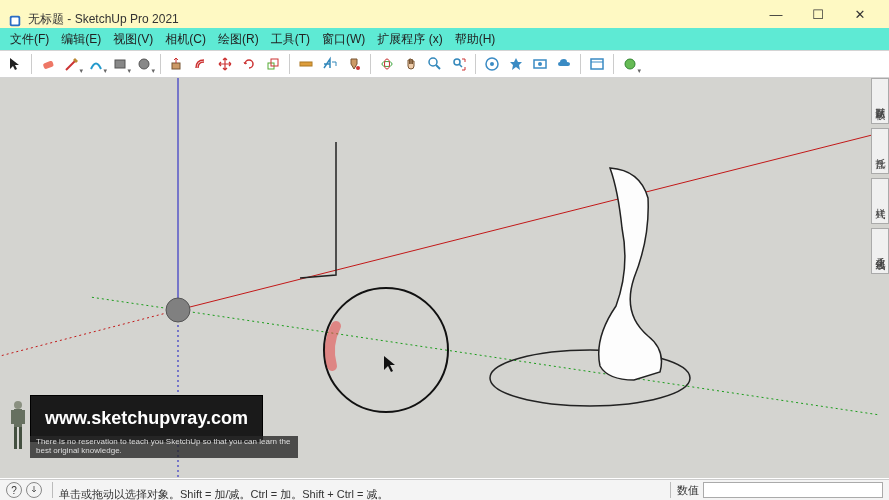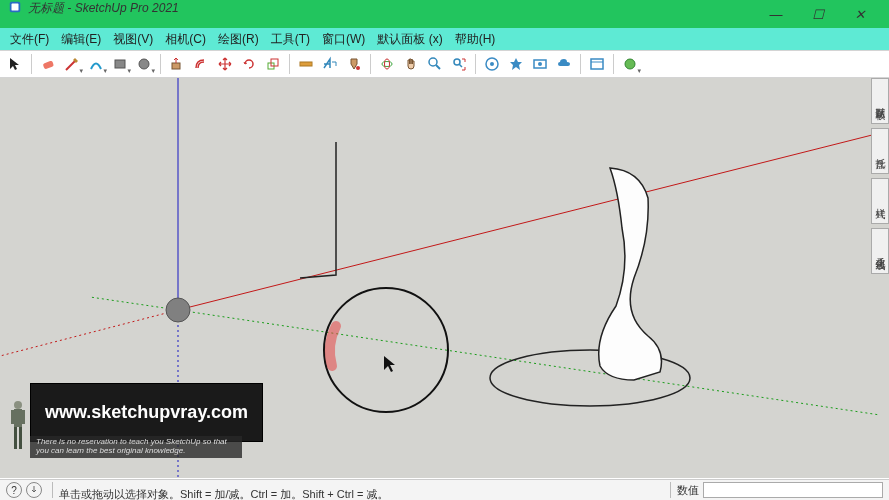--- a/index.html
+++ b/index.html
@@ -1,18 +1,18 @@
 <!DOCTYPE html>
 <html><head>
 <meta charset="utf-8">
 <style>
 * { margin: 0; padding: 0; box-sizing: border-box; font-family: "Microsoft YaHei", "Segoe UI", sans-serif; }
 body { width: 889px; height: 500px; background: #fff; overflow: hidden; position: relative; }
 
-.titlebar { height: 28px; display: flex; align-items: flex-start; padding: 0 8px; background: #22c55e; border-bottom: 0; font-style: italic; }
+.titlebar { height: 28px; display: flex; align-items: flex-end; padding: 0 8px; background: #fef9c3; border-bottom: 0; }
 .titlebar .app-icon { width: 14px; height: 14px; margin-right: 6px; }
 .titlebar .title { font-size: 12px; color: #333; flex: 1; }
 .titlebar .win-controls { display: flex; gap: 0; }
 .titlebar .win-btn { width: 42px; height: 28px; display: flex; align-items: center; justify-content: center; font-size: 13px; color: #333; cursor: pointer; }
 
 .menubar { height: 22px; display: flex; align-items: center; padding: 0 4px; background: #5eead4; font-size: 12px; }
 .menubar .menu-item { padding: 2px 6px; color: #222; cursor: pointer; }
 
 .toolbar { height: 28px; display: flex; align-items: center; padding: 2px 4px; background: #fff; border-top: 1px solid #d4d4d4; border-bottom: 1px solid #d4d4d4; gap: 2px; }
 .toolbar .tool-btn { width: 22px; height: 22px; display: flex; align-items: center; justify-content: center; cursor: pointer; border-radius: 2px; position: relative; }
@@ -20,22 +20,22 @@
 .toolbar .sep { width: 1px; height: 20px; background: #ccc; margin: 0 3px; }
 .toolbar .dd-arrow { font-size: 7px; color: #666; position: absolute; bottom: 0; right: 0; }
 
 .viewport { position: relative; width: 889px; height: 400px; background: #d4d4d0; overflow: hidden; }
 .viewport svg.axes { position: absolute; top: 0; left: 0; width: 100%; height: 100%; }
 
 .right-trays { position: absolute; right: 0; top: 78px; display: flex; flex-direction: column; gap: 4px; }
 .tray-tab { width: 18px; min-height: 46px; background: #f0f0f0; border: 1px solid #aaa; writing-mode: vertical-rl; text-orientation: upright; font-size: 10px; display: flex; align-items: center; justify-content: center; color: #444; cursor: pointer; padding: 4px 0; letter-spacing: 1px; }
 
 .watermark-figure { position: absolute; left: 6px; bottom: 24px; width: 24px; height: 56px; }
-.watermark-box { position: absolute; left: 30px; bottom: 36px; background: #1a1a1a; color: #fff; padding: 18px 14px; font-size: 18px; font-weight: bold; font-family: Arial, sans-serif; border: 1px solid #000; }
-.watermark-sub { position: absolute; left: 30px; bottom: 20px; background: rgba(40,40,40,0.8); color: #ddd; font-size: 8px; padding: 2px 6px; line-height: 1.1; width: 212px; font-style: italic; }
+.watermark-box { position: absolute; left: 30px; bottom: 36px; background: #1a1a1a; color: #fff; padding: 12px 14px; font-size: 18px; font-weight: bold; font-family: Arial, sans-serif; border: 1px solid #000; }
+.watermark-sub { position: absolute; left: 30px; bottom: 20px; background: rgba(40,40,40,0.8); color: #ddd; font-size: 8px; padding: 2px 6px; line-height: 1.1; width: 268px; }
 
 .statusbar { position: absolute; bottom: 0; left: 0; right: 0; height: 21px; background: #f4f4f4; border-top: 1px solid #ccc; display: flex; align-items: center; font-size: 11px; color: #333; padding: 0 6px; }
 .status-btn { width: 16px; height: 16px; border: 1px solid #888; border-radius: 50%; display: flex; align-items: center; justify-content: center; font-size: 10px; margin-right: 4px; cursor: pointer; }
 .status-sep { width: 1px; height: 16px; background: #bbb; margin: 0 6px; }
 .status-text { flex: 1; margin-top: 9px; }
 .status-label { color: #333; padding-right: 4px; }
 .status-input { width: 180px; height: 16px; background: #fff; border: 1px solid #aaa; font-size: 11px; padding: 0 3px; }
 </style>
 </head>
 <body>
@@ -56,21 +56,21 @@
 </div>
 
 <div class="menubar">
   <span class="menu-item">文件(F)</span>
   <span class="menu-item">编辑(E)</span>
   <span class="menu-item">视图(V)</span>
   <span class="menu-item">相机(C)</span>
   <span class="menu-item">绘图(R)</span>
   <span class="menu-item">工具(T)</span>
   <span class="menu-item">窗口(W)</span>
-  <span class="menu-item">默认面板 (x)</span>
+  <span class="menu-item">扩展程序 (x)</span>
   <span class="menu-item">帮助(H)</span>
 </div>
 
 <div class="toolbar">
   <span class="tool-btn">
       <svg viewBox="0 0 16 16">
         <path d="M3 2 L3 13 L6 10 L8 14 L10 13 L8 9 L12 9 Z" fill="#222"></path>
       </svg>
     </span>
   <span class="sep"></span>

